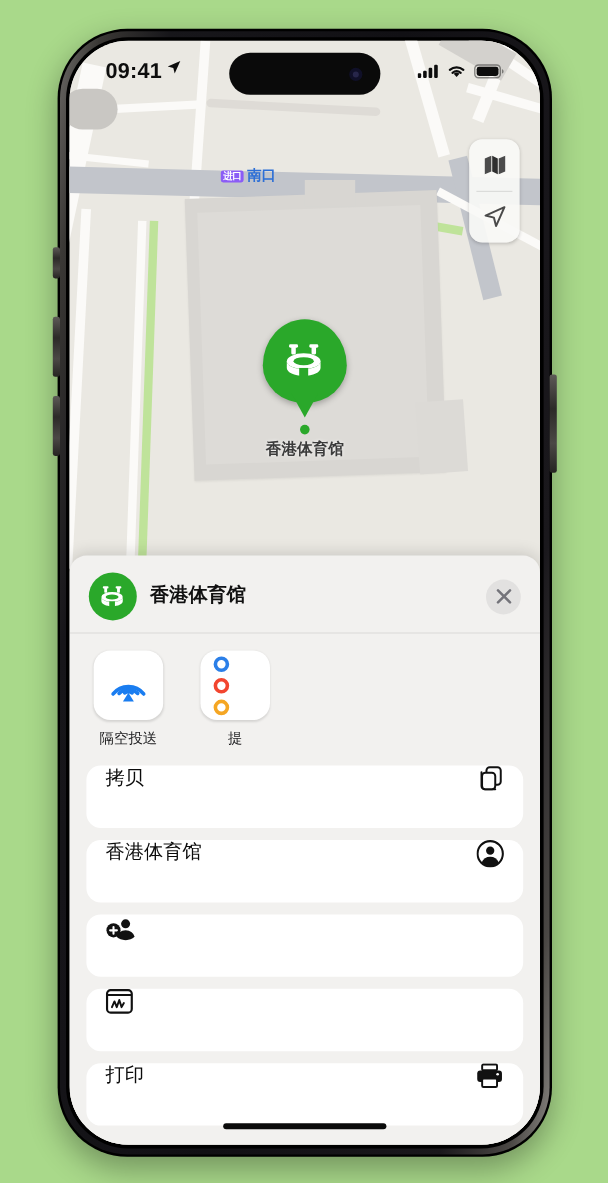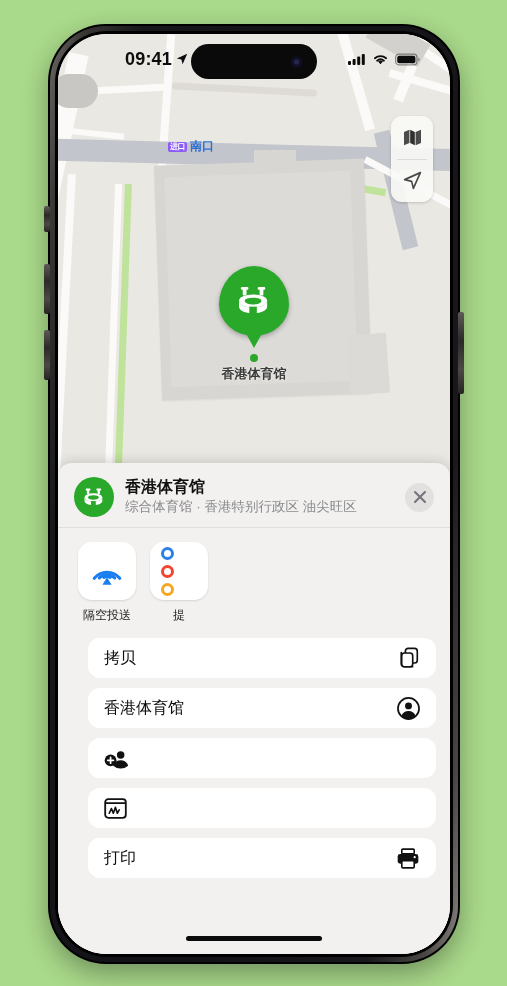--- a/index.html
+++ b/index.html
@@ -42,21 +42,21 @@
   .road{position:absolute;background:#fbfaf8;}
   .road-major{position:absolute;background:#c2c5cb;}
   .greenway{position:absolute;background:#bfe39a;}
   .bldg{position:absolute;background:#d8d6d2;}
   .map-label-blue{
     position:absolute;display:flex;align-items:center;gap:3px;
     font-size:12px;color:#2d6fd6;font-weight:600;white-space:nowrap;
   }
   .map-label-blue .chip{
     background:#8b5cf6;color:#fff;font-size:8px;border-radius:2px;
-    padding:1px 2px;line-height:1;letter-spacing:-.5px;
+    padding:1px 2px;line-height:1;letter-spacing:-.5px;margin-left:16px;
   }
 
   
   .map-ctrl{
     position:absolute;right:17px;top:82px;width:42px;height:86px;
     background:rgba(248,248,246,.92);border-radius:11px;
     box-shadow:0 1px 3px rgba(0,0,0,.18);overflow:hidden;
   }
   .map-ctrl-btn{height:43px;display:flex;align-items:center;justify-content:center;}
   .map-ctrl-sep{position:absolute;left:6px;right:6px;top:43px;height:1px;background:rgba(0,0,0,.10);}
@@ -78,21 +78,21 @@
     margin-top:3px;font-size:13px;font-weight:700;color:#3b3b3b;
     text-shadow:0 0 3px rgba(255,255,255,.85);
   }
 
   
   .statusbar{
     position:absolute;left:0;top:0;width:392px;height:50px;
     display:flex;align-items:center;justify-content:space-between;
     padding:0 30px;box-sizing:border-box;z-index:40;
   }
-  .sb-time{font-size:18px;font-weight:700;color:#0d0d0d;display:flex;align-items:center;gap:3px;letter-spacing:.2px;margin-left:37px;}
+  .sb-time{font-size:18px;font-weight:700;color:#0d0d0d;display:flex;align-items:flex-start;gap:3px;letter-spacing:.2px;}
   .sb-right{display:flex;align-items:center;gap:6px;}
   .island{
     position:absolute;left:50%;top:10px;transform:translateX(-50%);
     width:126px;height:35px;border-radius:20px;background:#0a0a0a;z-index:45;
   }
   .island-cam{position:absolute;right:15px;top:50%;transform:translateY(-50%);width:11px;height:11px;border-radius:50%;background:#101028;}
   .island-cam:after{content:"";position:absolute;left:3px;top:3px;width:5px;height:5px;border-radius:50%;background:#27264a;}
 
   
   .sheet{
@@ -109,21 +109,21 @@
   .sh-text{flex:1;min-width:0;}
   .sh-title{font-size:16px;font-weight:700;color:#111;line-height:1.2;}
   .sh-sub{font-size:13.5px;color:#8b8b8f;line-height:1.35;margin-top:2px;white-space:nowrap;overflow:hidden;}
   .sh-close{
     width:29px;height:29px;border-radius:50%;background:#e2e1e0;flex:0 0 auto;
     display:flex;align-items:center;justify-content:center;color:#74747a;
   }
   .sheet-divider{height:1px;background:rgba(0,0,0,.08);margin:0 0 0 0;}
 
   
-  .apps-row{display:flex;padding:14px 0 8px 18px;gap:10px;overflow:hidden;}
+  .apps-row{display:flex;padding:14px 0 8px 18px;gap:27px;overflow:hidden;}
   .app{width:62px;flex:0 0 auto;display:flex;flex-direction:column;align-items:center;position:relative;}
   .app-tile{width:58px;height:58px;border-radius:14px;overflow:hidden;position:relative;box-shadow:0 1px 2px rgba(0,0,0,.12);}
   .app-label{margin-top:7px;font-size:12px;color:#1c1c1e;white-space:nowrap;}
   .app.highlight:before{
     content:"";position:absolute;left:-7px;top:-9px;width:76px;height:94px;
     border:3px solid #ee1b16;border-radius:2px;box-sizing:border-box;pointer-events:none;
   }
   
   .t-airdrop{background:#fff;display:flex;align-items:center;justify-content:center;}
   .t-messages{background:linear-gradient(180deg,#5bda52,#1ab827);display:flex;align-items:center;justify-content:center;}
@@ -132,23 +132,22 @@
   .t-notes .band{height:16px;background:linear-gradient(180deg,#ffc60b,#f5a623);}
   .t-notes .perf{height:4px;background:repeating-linear-gradient(90deg,#cfcfcf 0 1px,transparent 1px 4px);}
   .t-notes .line{height:1px;background:#e0e0e0;margin:9px 0 0 0;}
   .t-remind{background:#fff;display:flex;flex-direction:column;justify-content:center;gap:5px;padding-left:11px;box-sizing:border-box;}
   .rdot{width:13px;height:13px;border-radius:50%;border:3px solid;box-sizing:border-box;background:#fff;}
 
   
   .actions{padding:6px 14px 0 14px;}
   .action-row{
     background:#fff;border-radius:12px;margin-bottom:10px;
-    height:40px;display:flex;align-items:center;padding:0 16px;
+    height:52px;display:flex;align-items:flex-start;padding:0 16px;
     box-sizing:border-box;
-    margin-left:16px;
   }
   .action-label{flex:1;font-size:16px;color:#0b0b0b;}
   .action-icon{flex:0 0 auto;color:#111;display:flex;align-items:center;}
 
   
   .home-ind{
     position:absolute;left:50%;transform:translateX(-50%);bottom:13px;
     width:136px;height:5px;border-radius:3px;background:#0b0b0b;z-index:60;
   }
 </style>
@@ -276,21 +275,20 @@
             <rect x="26" y="2" width="4" height="8" rx="1" fill="#fff"></rect>
             <rect x="24" y="1" width="8" height="3" rx="1.2" fill="#fff"></rect>
             <ellipse cx="19" cy="16" rx="15" ry="7" fill="#fff"></ellipse>
             <ellipse cx="19" cy="16" rx="9" ry="3.6" fill="#2aa82a"></ellipse>
             <path d="M4 16v6c0 3.9 6.7 7 15 7s15-3.1 15-7v-6c0 3.9-6.7 7-15 7S4 19.9 4 16z" fill="#fff"></path>
             <rect x="15" y="22" width="8" height="8" fill="#2aa82a"></rect>
           </svg>
         </div>
         <div class="sh-text">
           <div class="sh-title">香港体育馆</div>
-          <div class="sh-sub">综合体育馆 · 香港特别行政区 油尖旺区</div>
         </div>
         <div class="sh-close">
           <svg width="14" height="14" viewBox="0 0 14 14" aria-hidden="true">
             <path d="M2 2l10 10M12 2L2 12" stroke="#74747a" stroke-width="2.1" stroke-linecap="round"></path>
           </svg>
         </div>
       </div>
 
       <div class="sheet-divider"></div>
 

